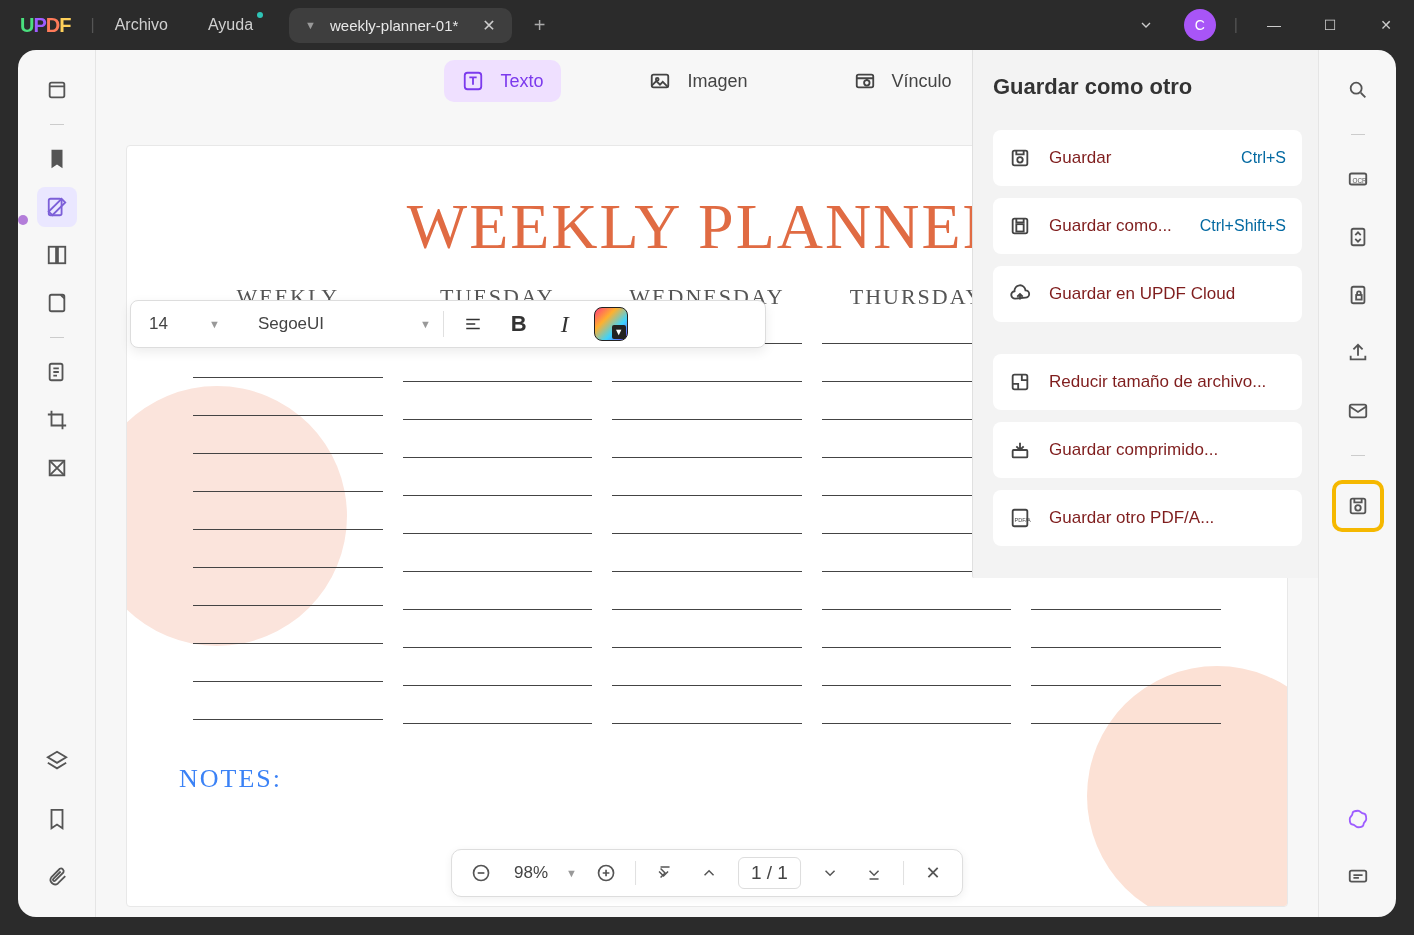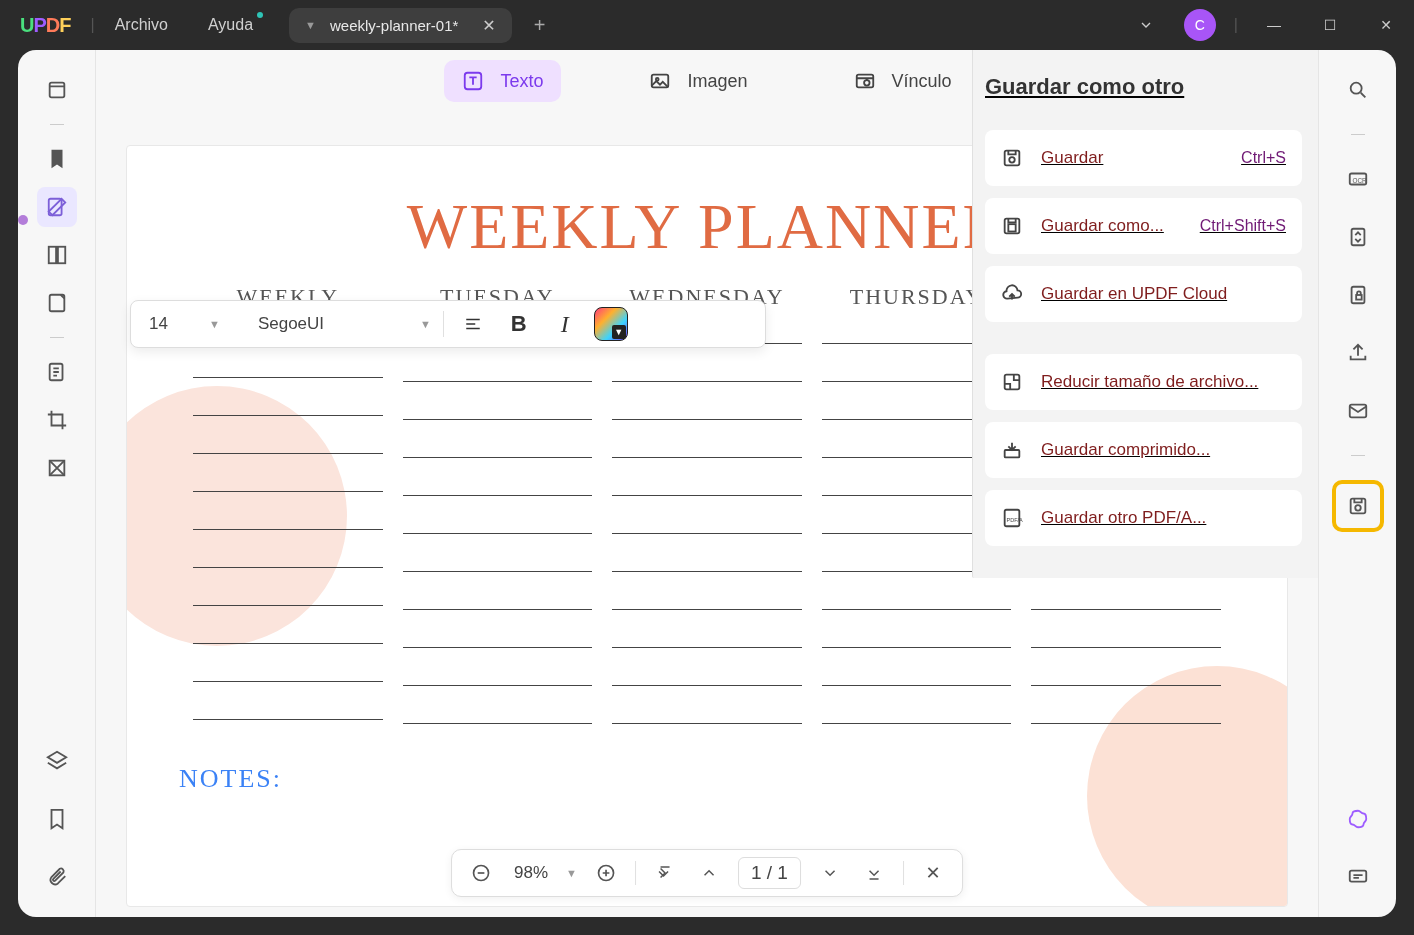--- a/index.html
+++ b/index.html
@@ -66,25 +66,25 @@
 .ft-font { font-size:17px; color:#444; width:150px;}
 .ft-sep { width:1px; height:26px; background:#e0e0e0;}
 .ft-btn { width:34px; height:34px; display:flex; align-items:center; justify-content:center; cursor:pointer; font-size:20px; color:#333;}
 .ft-btn.bold { font-weight:700; font-size:22px;}
 .ft-btn.italic { font-style:italic; font-family:serif; font-size:24px;}
 .ft-color { width:34px; height:34px; border-radius:8px; background: linear-gradient(135deg,#ff3b7b,#ffb02e,#3bd4ff,#7a3bff); border:1.5px solid #222;position:relative; cursor:pointer;}
 .ft-color-dd{ width:14px; height:14px; background:#222; color:#fff; font-size:9px; display:flex; align-items:center; justify-content:center; position:absolute; bottom:1px; right:1px; border-radius:2px;}
 .ft-align svg{width:18px;height:18px;}
 
 
-.save-panel { position:absolute; top:0; right:0; width:346px; bottom:auto; background:#f3f3f3; border-left:1px solid #e0e0e0; padding:24px 16px 20px 12px; z-index:10; border-radius:0 0 0 2px;text-decoration:underline;}
+.save-panel { position:absolute; top:0; right:0; width:346px; bottom:auto; background:#f3f3f3; border-left:1px solid #e0e0e0; padding:24px 16px 20px 20px; z-index:10; border-radius:0 0 0 2px;}
 .save-title { font-size:22px; font-weight:700; color:#333; margin-bottom:30px;}
 .save-item { background:#fff; border-radius:8px; height:56px; display:flex; align-items:center; padding:0 16px; gap:18px; margin-bottom:12px; cursor:pointer;}
 .save-item .lbl { font-size:17px; color:#7f1d1d; flex:1; white-space:nowrap; overflow:hidden; text-overflow:ellipsis;}
-.save-item .shortcut { font-size:16px; color:#701a75;}
+.save-item .shortcut { font-size:16px; color:#0369a1;}
 .save-item svg { width:22px; height:22px; color:#444;}
 .save-gap { height:20px;}
 
 
 .bottom-ctrl { position:absolute; bottom:20px; left:50%; transform:translateX(-50%); background:#fff; border:1px solid #ddd; border-radius:10px; height:48px; display:flex; align-items:center; padding:0 14px; gap:14px; box-shadow:0 2px 8px rgba(0,0,0,0.06); z-index:6;}
 .bc-btn { width:30px; height:30px; display:flex; align-items:center; justify-content:center; color:#555; cursor:pointer; font-size:18px;}
 .bc-zoom { font-size:17px; color:#444; padding:0 4px;}
 .bc-page { border:1px solid #ddd; border-radius:6px; padding:4px 12px; font-size:19px; color:#444;}
 .bc-sep { width:1px; height:24px; background:#e0e0e0;}
 

